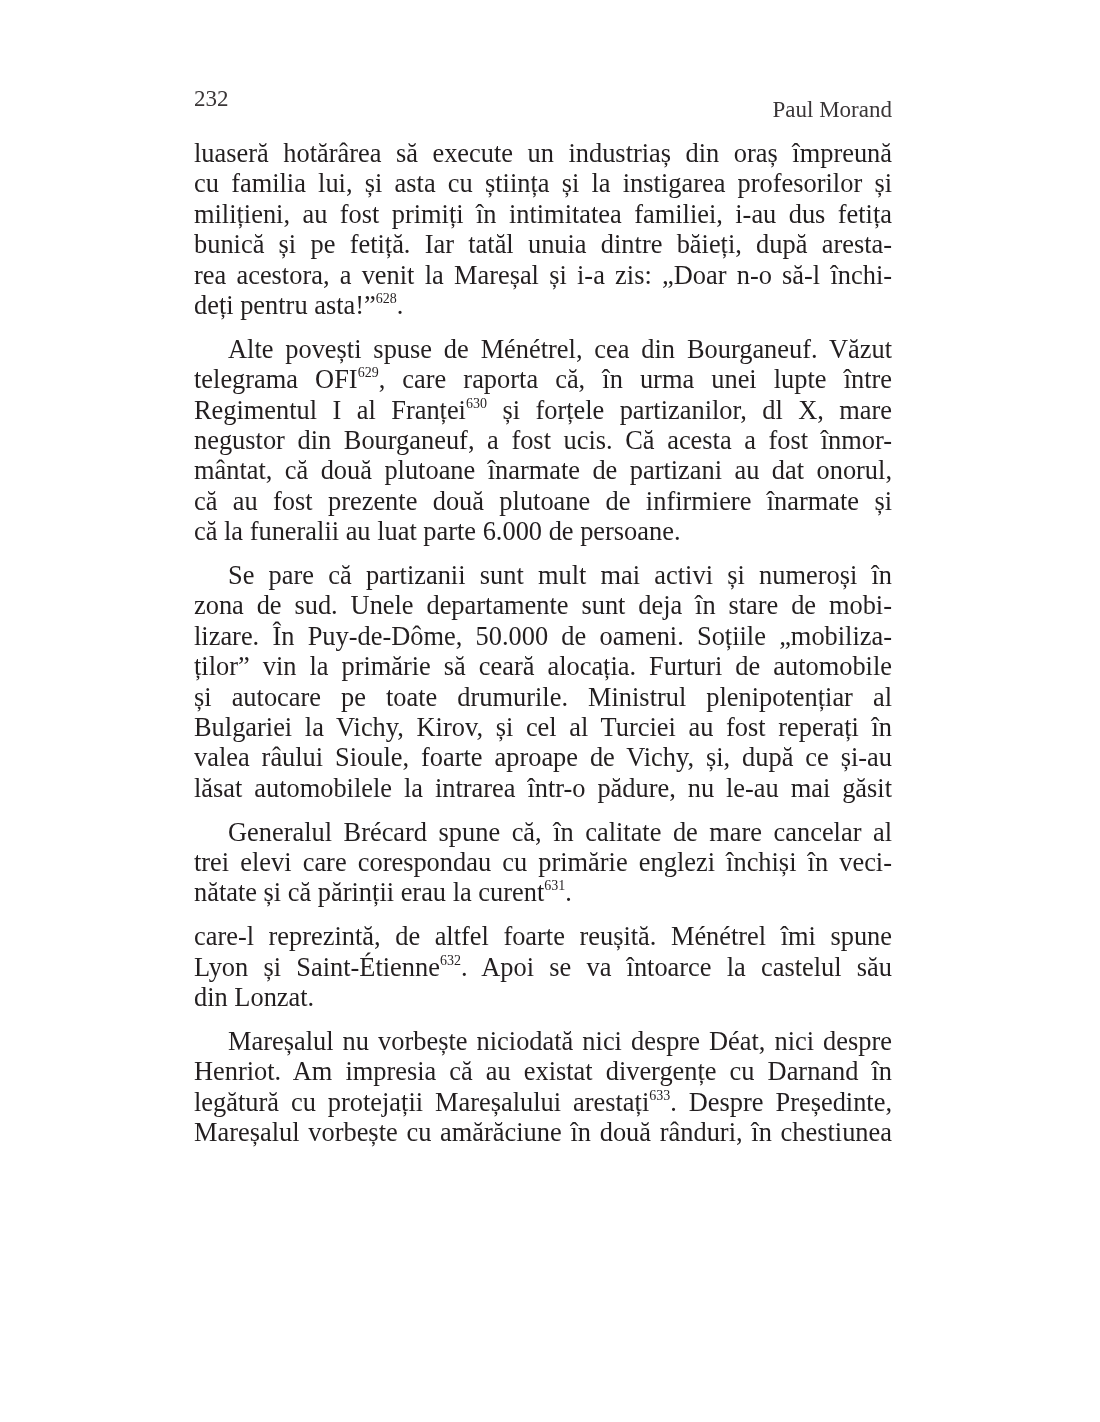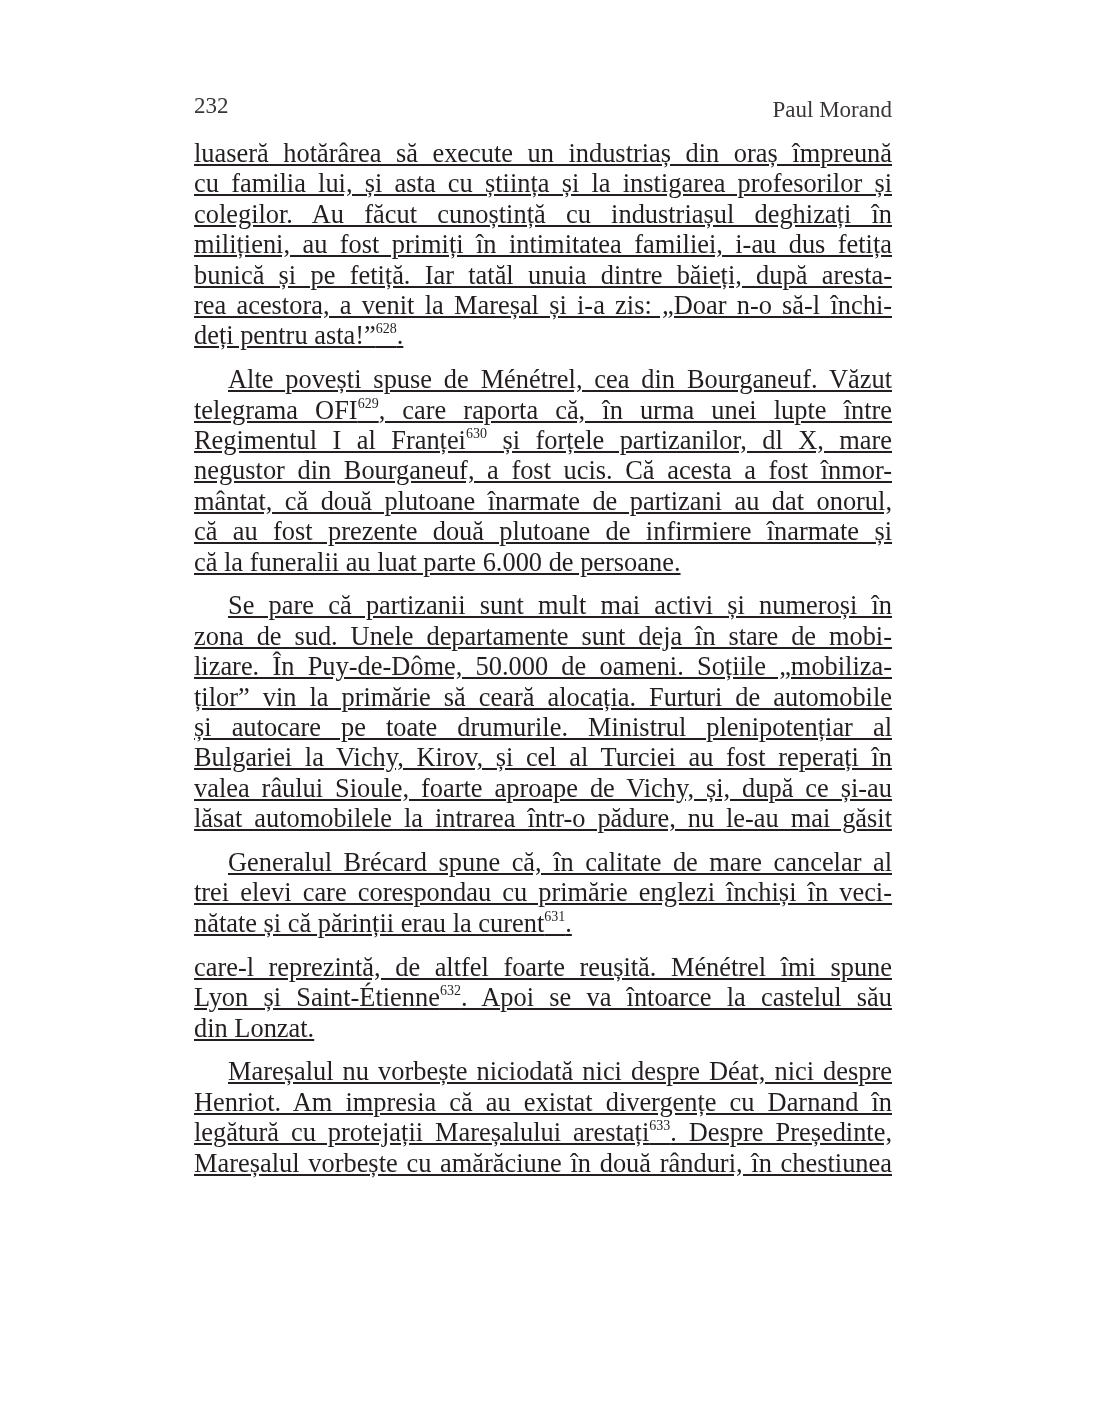--- a/index.html
+++ b/index.html
@@ -1,41 +1,40 @@
 <!DOCTYPE html>
 <html><head>
 <meta charset="utf-8">
 <style>
   html, body { margin:0; padding:0; background:#ffffff; }
   body { width:1100px; height:1422px; position:relative; overflow:hidden; }
   .page { position:absolute; left:194px; top:0; width:698px; color:#231f20;
           font-family:"Liberation Serif","DejaVu Serif",serif; }
   .header { position:absolute; top:82px; left:0; width:698px; height:34px; font-size:23px; color:#3a3637; }
-  .folio { position:absolute; left:0; top:4px;margin-top:7px; }
+  .folio { position:absolute; left:0; top:4px; }
   .running { position:absolute; right:0; top:15px; }
   .body { position:absolute; top:138px; left:0; width:698px; font-size:26.4px; line-height:30.4px; }
   .para { margin:0 0 13.5px 0; }
-  .line { display:block; text-align:justify; text-align-last:justify; white-space:nowrap; height:30.4px;text-decoration:underline; }
+  .line { display:block; text-align:justify; text-align-last:justify; white-space:nowrap; height:30.4px; }
   .line.last { text-align-last:left; }
   .line.indent { text-indent:34px; }
   sup { font-size:14px; line-height:0; vertical-align:baseline; position:relative; top:-11px; }
 </style>
 </head>
 <body>
 
 <div class="page">
   <div class="header">
     <span class="folio">232</span>
     <span class="running">Paul Morand</span>
   </div>
   <div class="body" id="body">
       <div class="para">
         <span class="line"><span>luaseră hotărârea să execute un industriaș din oraș împreună</span></span>
         <span class="line"><span>cu familia lui, și asta cu știința și la instigarea profesorilor și</span></span>
-        <span class="line"><span>colegilor. Au făcut cunoștință cu industriașul deghizați în</span></span>
         <span class="line"><span>milițieni, au fost primiți în intimitatea familiei, i-au dus fetița</span></span>
         <span class="line"><span>bunică și pe fetiță. Iar tatăl unuia dintre băieți, după aresta-</span></span>
         <span class="line"><span>rea acestora, a venit la Mareșal și i-a zis: „Doar n-o să-l închi-</span></span>
         <span class="line last"><span>deți pentru asta!”</span><sup>628</sup><span>.</span></span>
       </div>
       <div class="para">
         <span class="line indent"><span>Alte povești spuse de Ménétrel, cea din Bourganeuf. Văzut</span></span>
         <span class="line"><span>telegrama OFI</span><sup>629</sup><span>, care raporta că, în urma unei lupte între</span></span>
         <span class="line"><span>Regimentul I al Franței</span><sup>630</sup><span> și forțele partizanilor, dl X, mare</span></span>
         <span class="line"><span>negustor din Bourganeuf, a fost ucis. Că acesta a fost înmor-</span></span>

